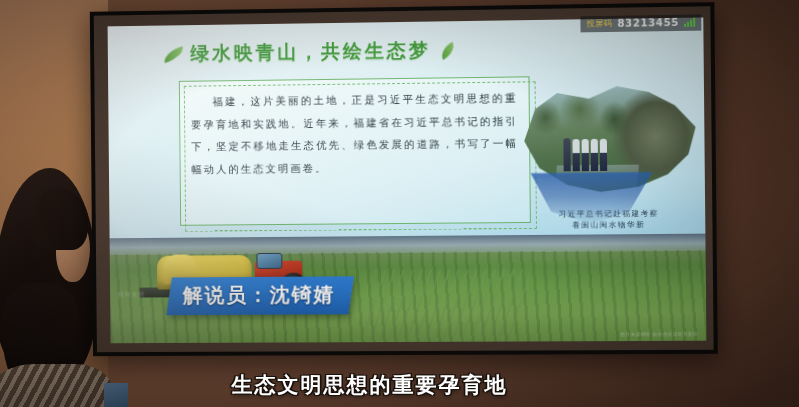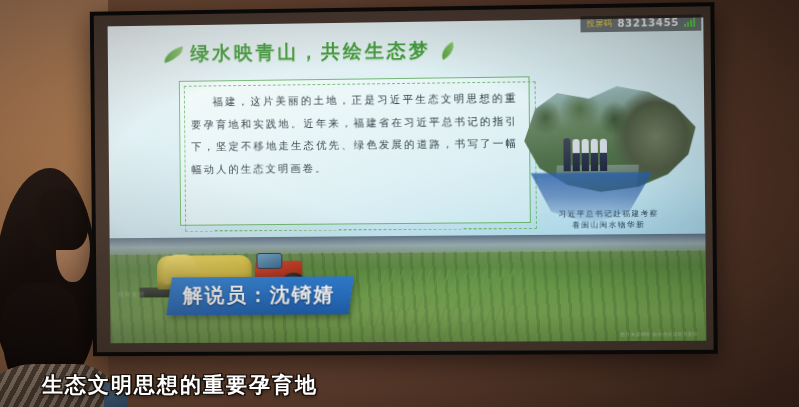--- a/index.html
+++ b/index.html
@@ -271,29 +271,28 @@
   .osd-sig { display:flex; align-items:flex-end; gap:1px; height:9px; }
   .osd-sig i { width:2px; background:#5fd24a; display:block; }
   .osd-sig i:nth-child(1){height:3px}
   .osd-sig i:nth-child(2){height:5px}
   .osd-sig i:nth-child(3){height:7px}
   .osd-sig i:nth-child(4){height:9px}
 
   
   .subtitle {
     position:absolute; left:0; bottom:8px; width:739px;
-    text-align:left;
+    text-align:center;
     font-family:"DejaVu Sans", sans-serif;
     font-size:21px; font-weight:bold; color:#ffffff;
     letter-spacing:2px;
     text-shadow:
       -1.4px -1.4px 0 #1a120c, 1.4px -1.4px 0 #1a120c,
       -1.4px 1.4px 0 #1a120c, 1.4px 1.4px 0 #1a120c,
       0 2px 4px rgba(0,0,0,.6);
-    padding-left: 42px;
   }
 </style>
 </head>
 <body>
 
 <div class="room">
   <div class="wall-left"></div>
 
   <div class="person">
     <div class="p-shadow"></div>

